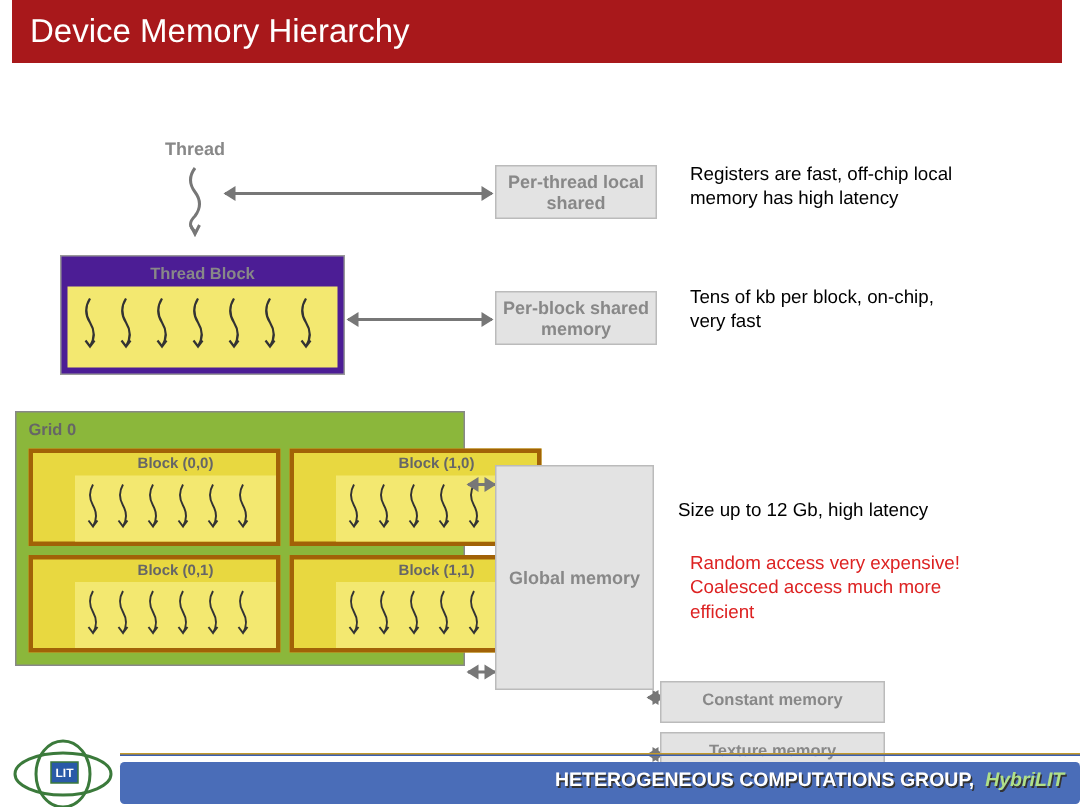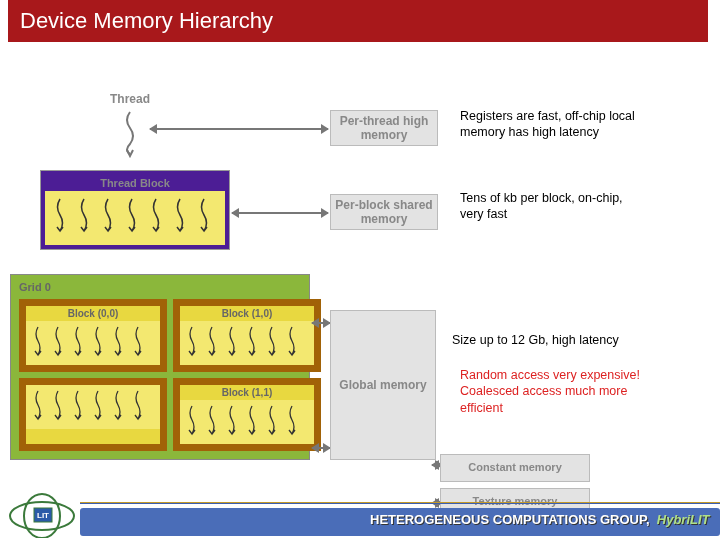--- a/index.html
+++ b/index.html
@@ -14,21 +14,21 @@
   
   
   .thread-block { position: absolute; top: 128px; left: 40px; background: #4c1d95; border: 1px solid #999; padding: 4px; width: 190px; }
   .thread-block-label { font-size: 11px; color: #888; font-weight: bold; text-align: center; padding: 2px 0; }
   .thread-block-body { background: #f3e870; padding: 6px 4px; display: flex; justify-content: space-around; }
   
   
   .grid { position: absolute; top: 232px; left: 10px; background: #8bb73b; border: 1px solid #888; padding: 4px; width: 300px; }
   .grid-label { font-size: 11px; color: #666; font-weight: bold; padding: 2px 4px; }
   .grid-body { display: grid; grid-template-columns: 1fr 1fr; gap: 6px; padding: 4px; }
-  .block-cell { background: #e8d840; border: 7px solid #a16207; }
+  .block-cell { background: #e8d840; border: 3px solid #a16207; padding-left: 28px; }
   .block-cell-label { font-size: 10px; color: #666; font-weight: bold; text-align: center; padding: 2px 0; }
   .block-cell-body { background: #f3e870; padding: 4px 2px; display: flex; justify-content: space-around; }
   
   
   .mem-box { position: absolute; background: #e3e3e3; border: 1px solid #bbb; display: flex; align-items: center; justify-content: center; font-size: 12px; color: #888; font-weight: bold; text-align: center; line-height: 1.2; }
   .mem-local { top: 68px; left: 330px; width: 108px; height: 36px; }
   .mem-shared { top: 152px; left: 330px; width: 108px; height: 36px; }
   .mem-global { top: 268px; left: 330px; width: 106px; height: 150px; }
   .mem-constant { top: 412px; left: 440px; width: 150px; height: 28px; font-size: 11px; }
   .mem-texture { top: 446px; left: 440px; width: 150px; height: 28px; font-size: 11px; }
@@ -64,21 +64,21 @@
 <div class="content">
 
   <div class="thread-area">
     <div class="thread-label">Thread</div>
     <svg class="wave" width="14" height="48">
       <path d="M7 2 Q1 10 7 18 Q13 26 7 34 Q1 40 7 44" stroke="#777" stroke-width="2" fill="none"></path>
       <path d="M4 40 L7 46 L10 40" stroke="#777" stroke-width="2" fill="none"></path>
     </svg>
   </div>
   <div class="harr" style="top:86px; left:150px; width:178px;"></div>
-  <div class="mem-box mem-local">Per-thread high memory</div>
+  <div class="mem-box mem-local">Per-thread local shared</div>
   <div class="note note-register">Registers are fast, off-chip local memory has high latency</div>
 
   <div class="thread-block">
     <div class="thread-block-label">Thread Block</div>
     <div class="thread-block-body">
       <svg width="170" height="42">
         <g stroke="#333" stroke-width="1.5" fill="none">
           <path d="M10 2 Q5 10 10 18 Q15 26 10 34 L7 30 M10 34 L13 30"></path>
           <path d="M34 2 Q29 10 34 18 Q39 26 34 34 L31 30 M34 34 L37 30"></path>
           <path d="M58 2 Q53 10 58 18 Q63 26 58 34 L55 30 M58 34 L61 30"></path>
@@ -122,20 +122,21 @@
                 <path d="M30 2 Q26 9 30 16 Q34 23 30 30 L27 26 M30 30 L33 26"></path>
                 <path d="M50 2 Q46 9 50 16 Q54 23 50 30 L47 26 M50 30 L53 26"></path>
                 <path d="M70 2 Q66 9 70 16 Q74 23 70 30 L67 26 M70 30 L73 26"></path>
                 <path d="M90 2 Q86 9 90 16 Q94 23 90 30 L87 26 M90 30 L93 26"></path>
                 <path d="M110 2 Q106 9 110 16 Q114 23 110 30 L107 26 M110 30 L113 26"></path>
               </g>
             </svg>
           </div>
       </div>
       <div class="block-cell">
+        <div class="block-cell-label">Block (0,1)</div>
         <div class="block-cell-body">
             <svg width="130" height="36">
               <g stroke="#333" stroke-width="1.3" fill="none">
                 <path d="M10 2 Q6 9 10 16 Q14 23 10 30 L7 26 M10 30 L13 26"></path>
                 <path d="M30 2 Q26 9 30 16 Q34 23 30 30 L27 26 M30 30 L33 26"></path>
                 <path d="M50 2 Q46 9 50 16 Q54 23 50 30 L47 26 M50 30 L53 26"></path>
                 <path d="M70 2 Q66 9 70 16 Q74 23 70 30 L67 26 M70 30 L73 26"></path>
                 <path d="M90 2 Q86 9 90 16 Q94 23 90 30 L87 26 M90 30 L93 26"></path>
                 <path d="M110 2 Q106 9 110 16 Q114 23 110 30 L107 26 M110 30 L113 26"></path>
               </g>

